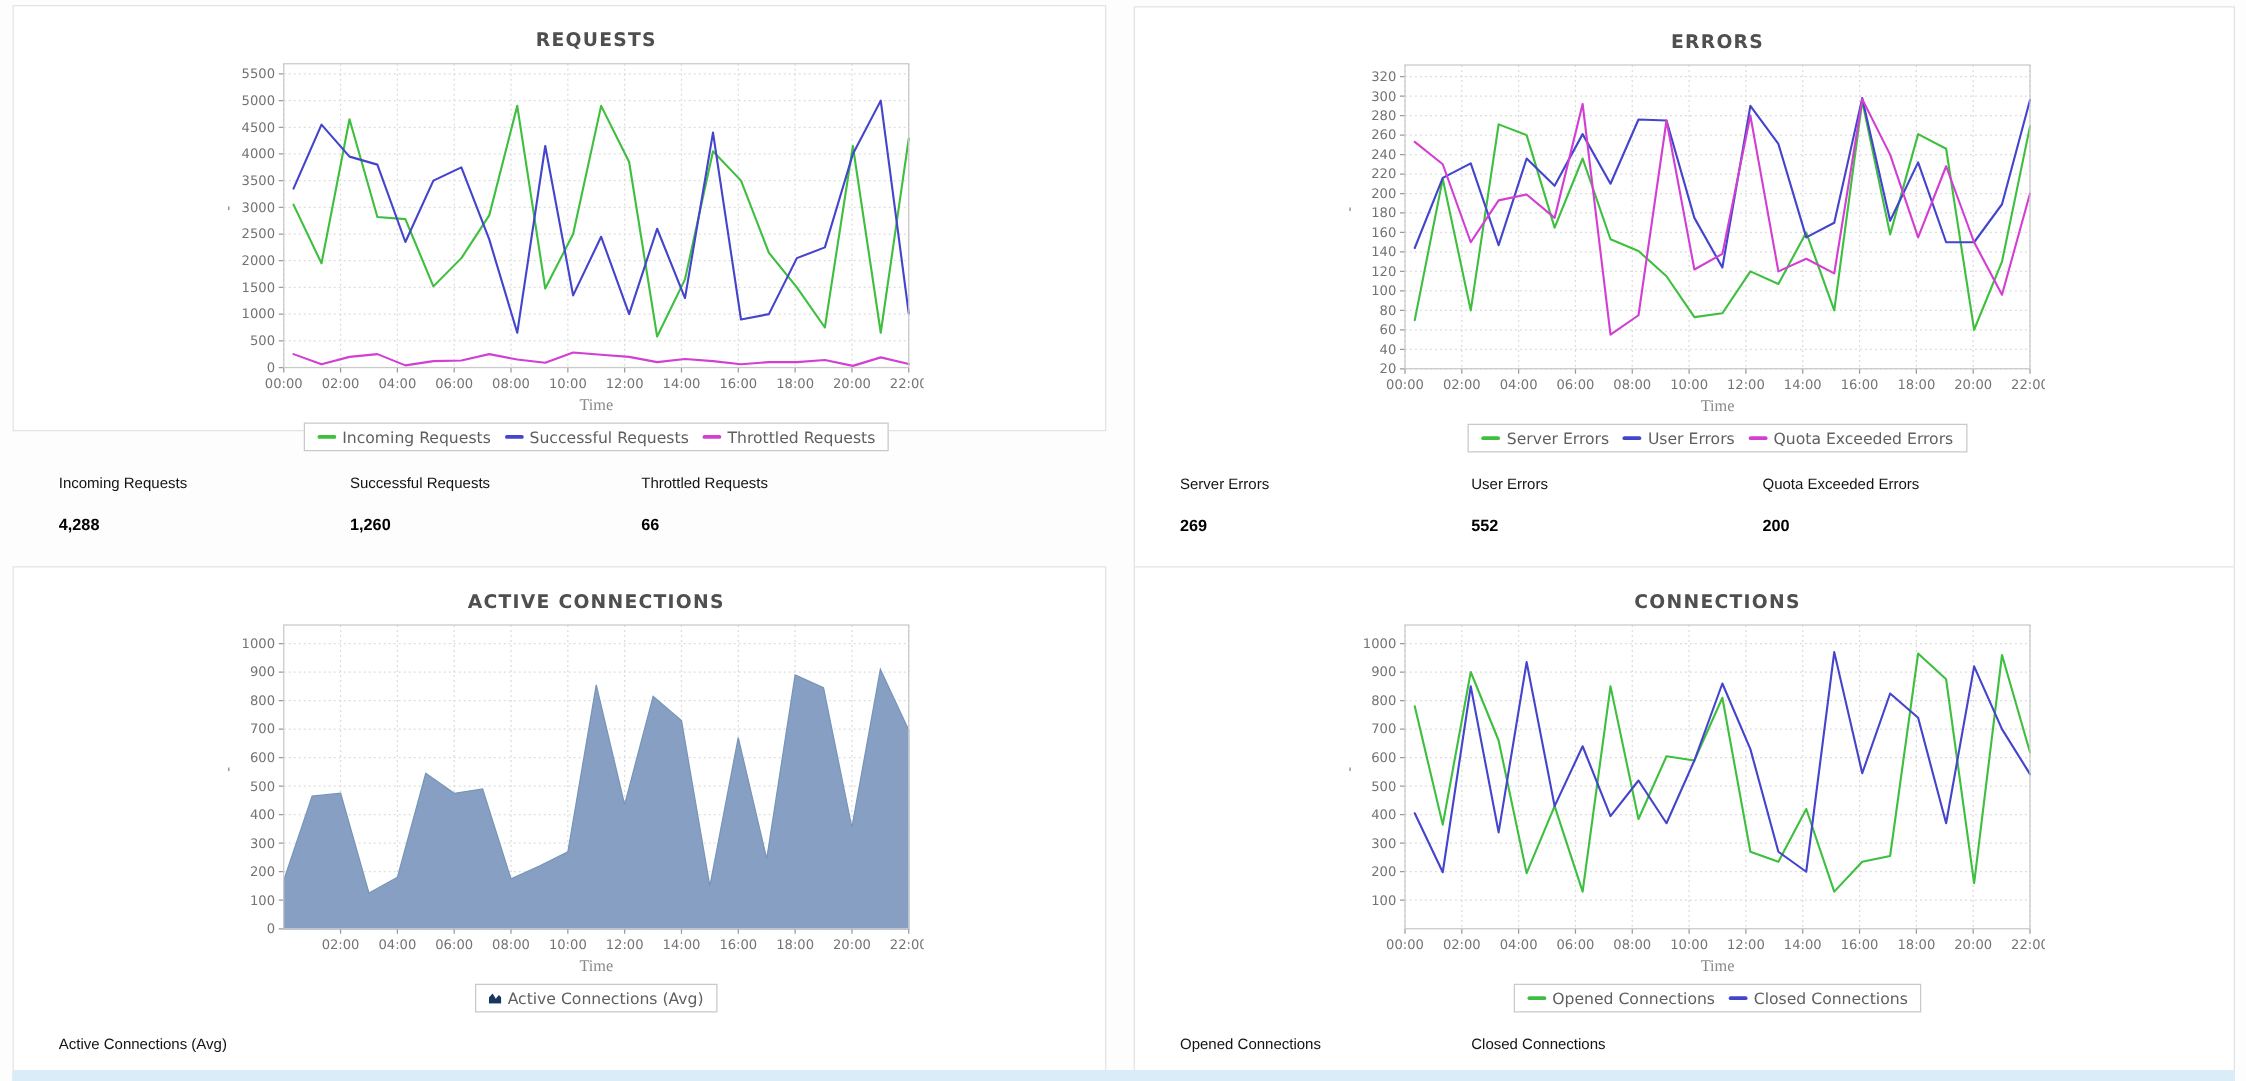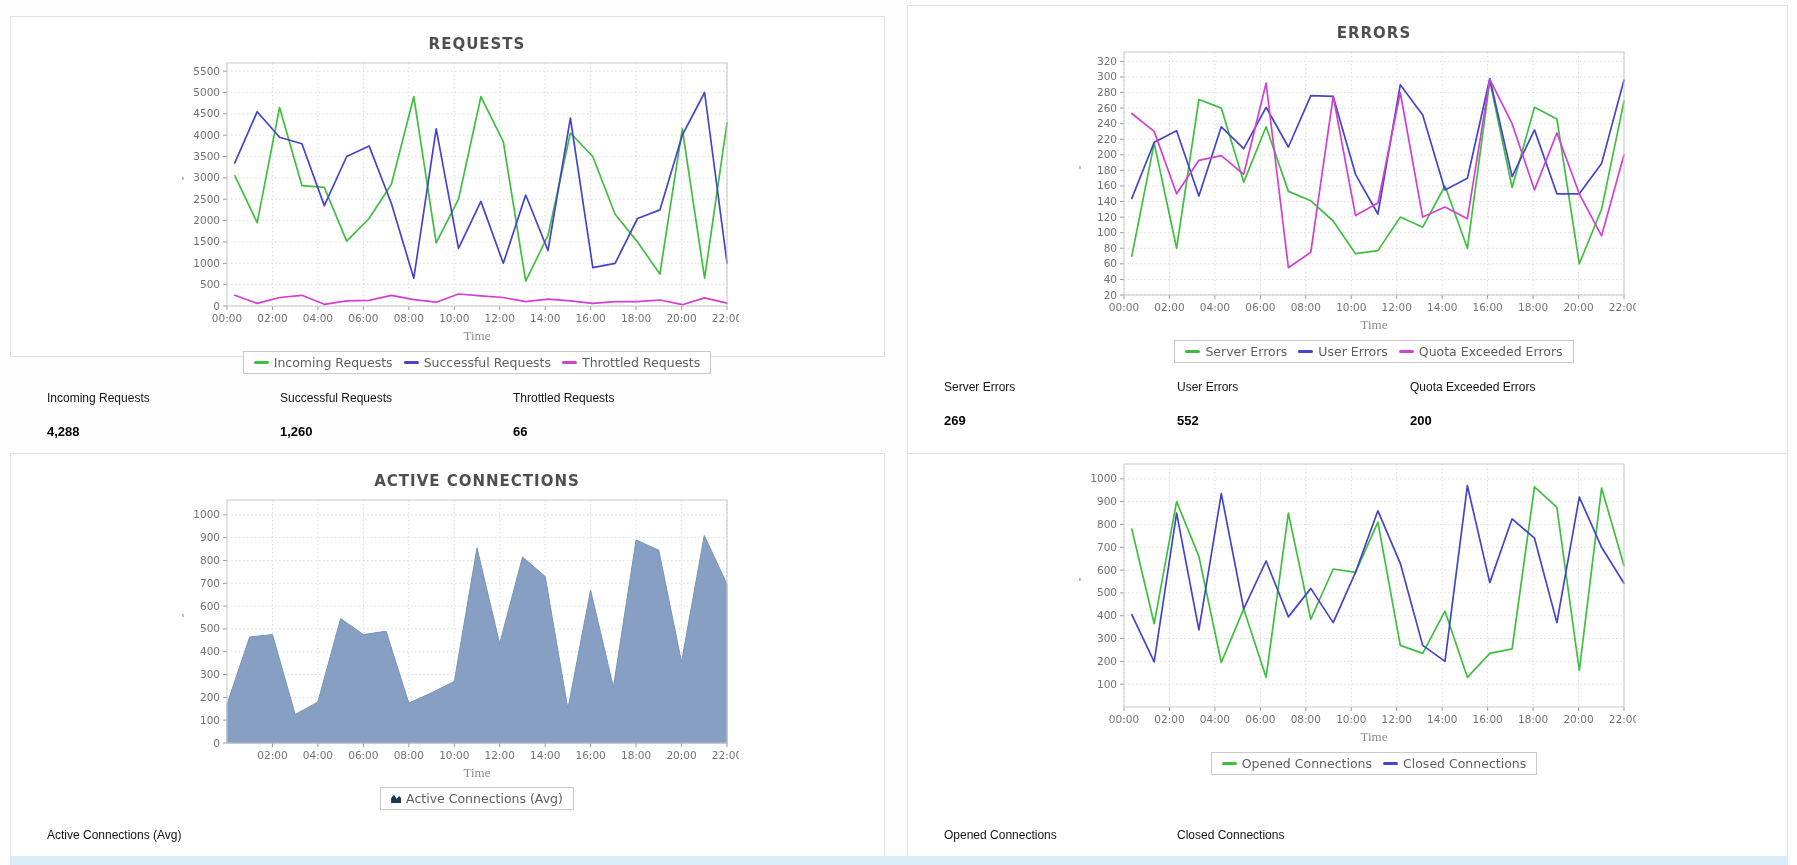--- a/index.html
+++ b/index.html
@@ -1,19 +1,19 @@
 <!DOCTYPE html>
 <html><head>
 <meta charset="utf-8">
 <style>
   html,body{margin:0;padding:0;background:#ffffff;}
   #screen{position:relative;width:1797px;height:865px;background:#fdfdfd;overflow:hidden;
           font-family:"Liberation Sans",sans-serif;}
   .panel{position:absolute;background:#ffffff;border:1px solid #e3e3e3;box-sizing:border-box;}
-  #panel-0{left:10px;top:16px;width:875px;height:341px;}
+  #panel-0{left:10px;top:4px;width:875px;height:341px;}
   #panel-1{left:907px;top:5px;width:881px;height:480px;}
   #panel-2{left:10px;top:453px;width:875px;height:417px;}
   #panel-3{left:907px;top:453px;width:881px;height:417px;}
   .chart-block{margin-left:156px;width:572px;}
   .chart-title{padding-left:48px;margin-top:18px;text-align:center;font-size:15px;font-weight:bold;
                color:#4f4f4f;letter-spacing:1px;font-family:"DejaVu Sans","Liberation Sans",sans-serif;}
   .chart-wrap{margin-top:2px;line-height:0;}
   svg text{font-family:"DejaVu Sans","Liberation Sans",sans-serif;fill:#737373;font-size:10.5px;}
   .time-label{padding-left:48px;text-align:center;font-size:13px;color:#8a8a8a;margin-top:3px;
               font-family:Liberation Serif, serif;}
@@ -364,20 +364,21 @@
     <div class="summary-row">
         <div class="summary-item">
           <div class="summary-label">Active Connections (Avg)</div>
           <div class="summary-value">696</div>
         </div>
       </div>
   </div>
 
   <div class="panel" id="panel-3">
     <div class="chart-block">
+      <div class="chart-title">CONNECTIONS</div>
       <div class="chart-wrap"><svg width="572" height="270" viewBox="0 0 572 270">
             <rect x="60" y="8" width="500" height="243" fill="#ffffff" stroke="none"></rect>
             <line x1="60" y1="228.1830985915493" x2="560" y2="228.1830985915493" stroke="#dcdcdc" stroke-width="1" stroke-dasharray="1.5,2.5"></line>
             <line x1="56" y1="228.1830985915493" x2="60" y2="228.1830985915493" stroke="#9a9a9a" stroke-width="1"></line>
             <text x="53" y="231.6830985915493" text-anchor="end">100</text>
             <line x1="60" y1="205.3661971830986" x2="560" y2="205.3661971830986" stroke="#dcdcdc" stroke-width="1" stroke-dasharray="1.5,2.5"></line>
             <line x1="56" y1="205.3661971830986" x2="60" y2="205.3661971830986" stroke="#9a9a9a" stroke-width="1"></line>
             <text x="53" y="208.8661971830986" text-anchor="end">200</text>
             <line x1="60" y1="182.54929577464787" x2="560" y2="182.54929577464787" stroke="#dcdcdc" stroke-width="1" stroke-dasharray="1.5,2.5"></line>
             <line x1="56" y1="182.54929577464787" x2="60" y2="182.54929577464787" stroke="#9a9a9a" stroke-width="1"></line>

